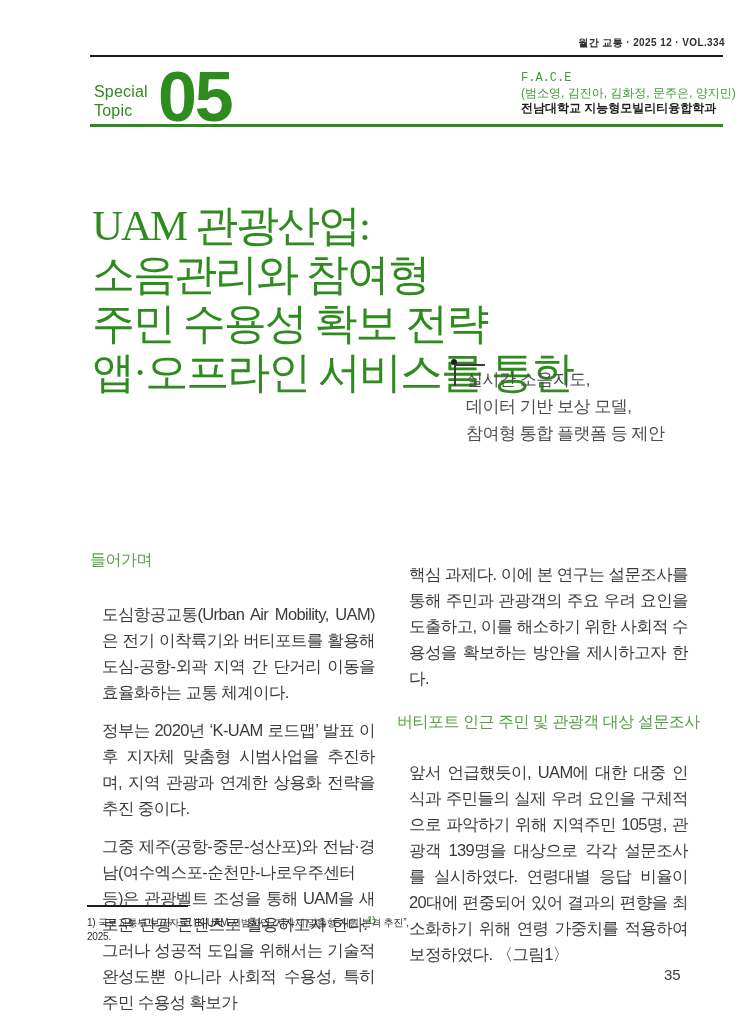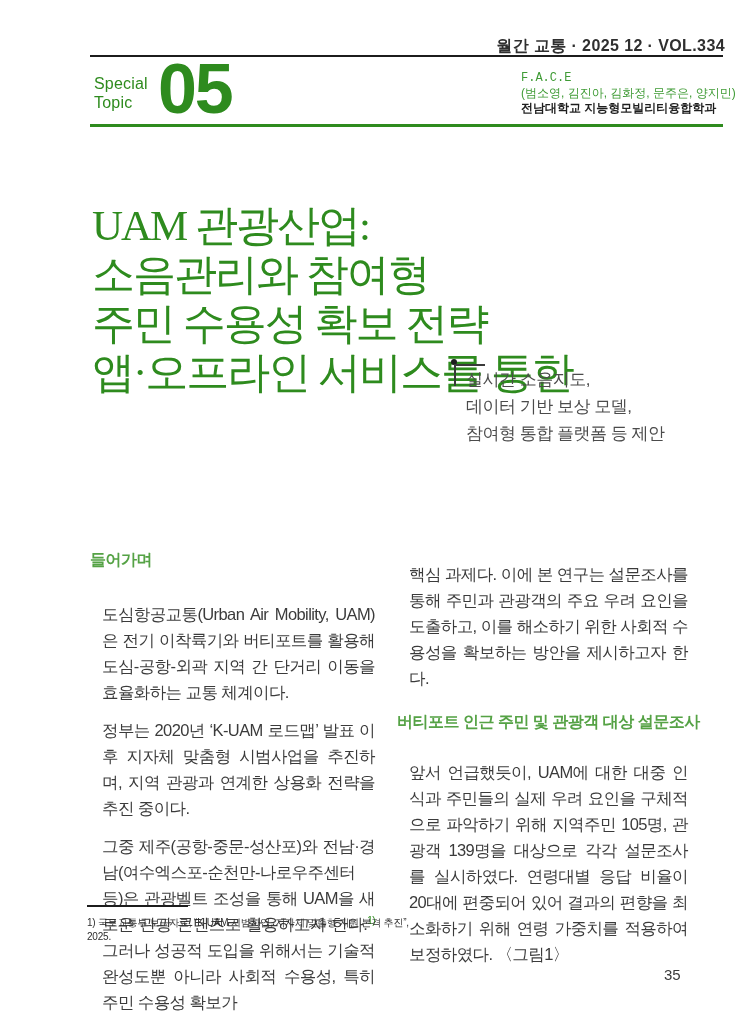--- a/index.html
+++ b/index.html
@@ -11,36 +11,36 @@
     margin: 0 auto;
     background: #ffffff;
     overflow: hidden;
   }
 
   
   .journal-line {
     position: absolute;
     top: 36px;
     right: 23px;
-    font-size: 16px;
+    font-size: 10px;
     font-weight: 600;
     letter-spacing: 0.4px;
     color: #2f2f2f;
   }
   .header-rule {
     position: absolute;
     top: 55px;
     left: 90px;
     width: 633px;
     height: 1.5px;
     background: #1c1c1c;
   }
   .special-topic {
     position: absolute;
-    top: 60px;
+    top: 68px;
     left: 94px;
     display: flex;
     align-items: flex-start;
   }
   .st-label {
     margin-top: 14px;
     font-size: 16px;
     line-height: 19px;
     color: var(--primary-green);
     letter-spacing: 0.2px;
@@ -117,21 +117,21 @@
     top: 549px;
     left: 90px;
     width: 610px;
     display: grid;
     grid-template-columns: 297px 303px;
     column-gap: 10px;
   }
   .col-heading {
     font-size: 16px;
     line-height: 22px;
-    font-weight: 700;
+    font-weight: 400;
     color: var(--heading-green);
     letter-spacing: -0.5px;
     margin: 0 0 30px 0;
   }
   .col-heading.inner {
     margin: 20px 0 26px 0;
   }
   .columns p {
     margin: 12px;
     font-size: 16.5px;

